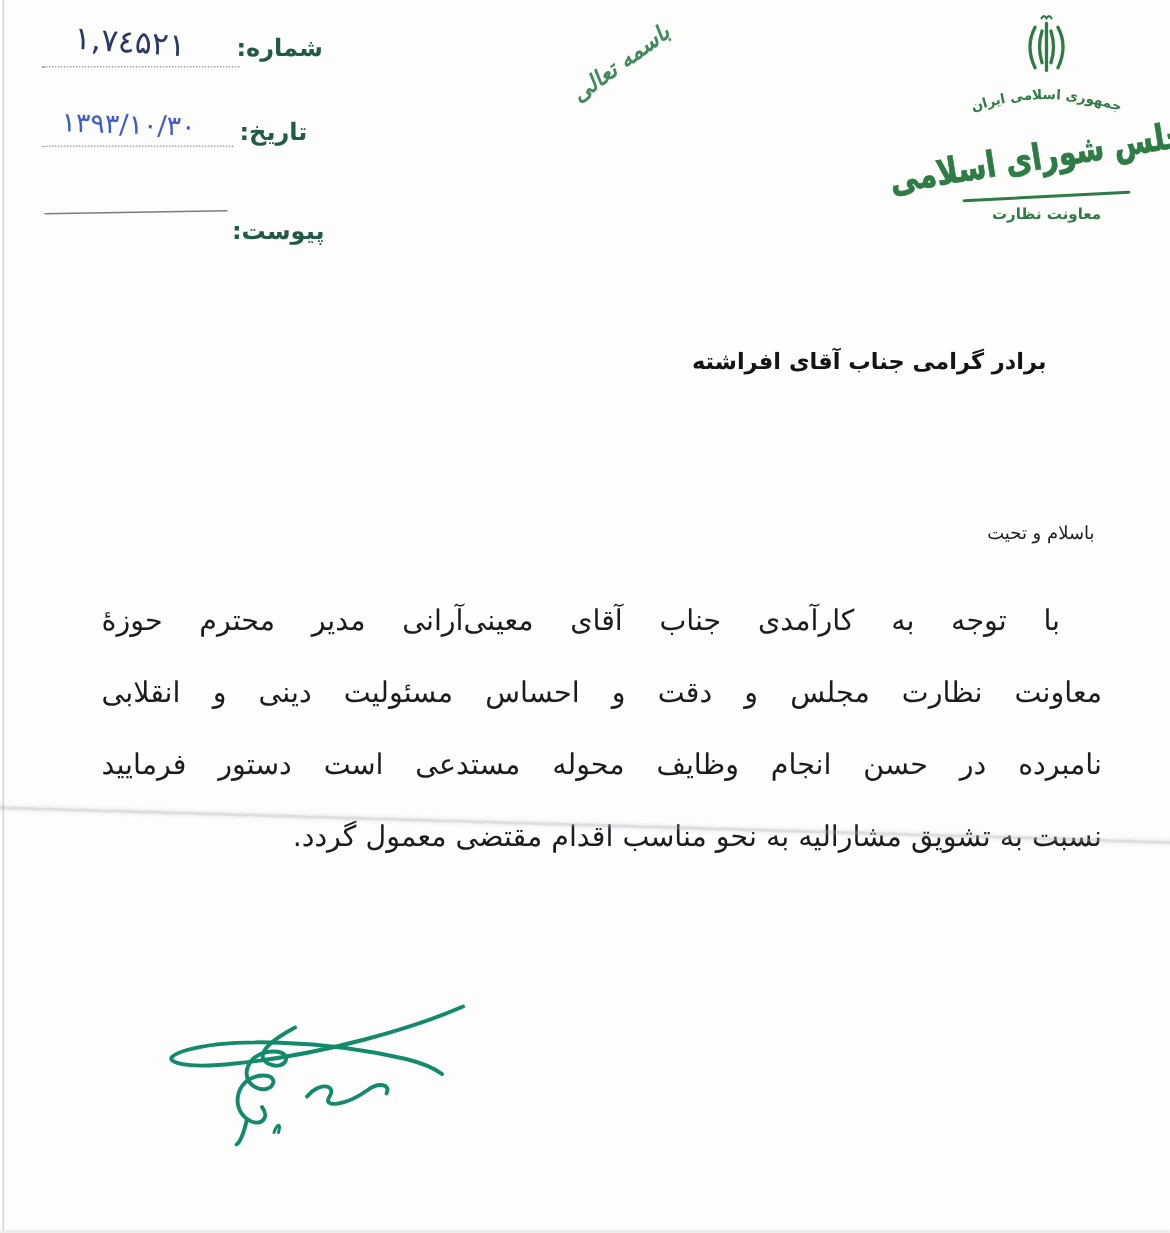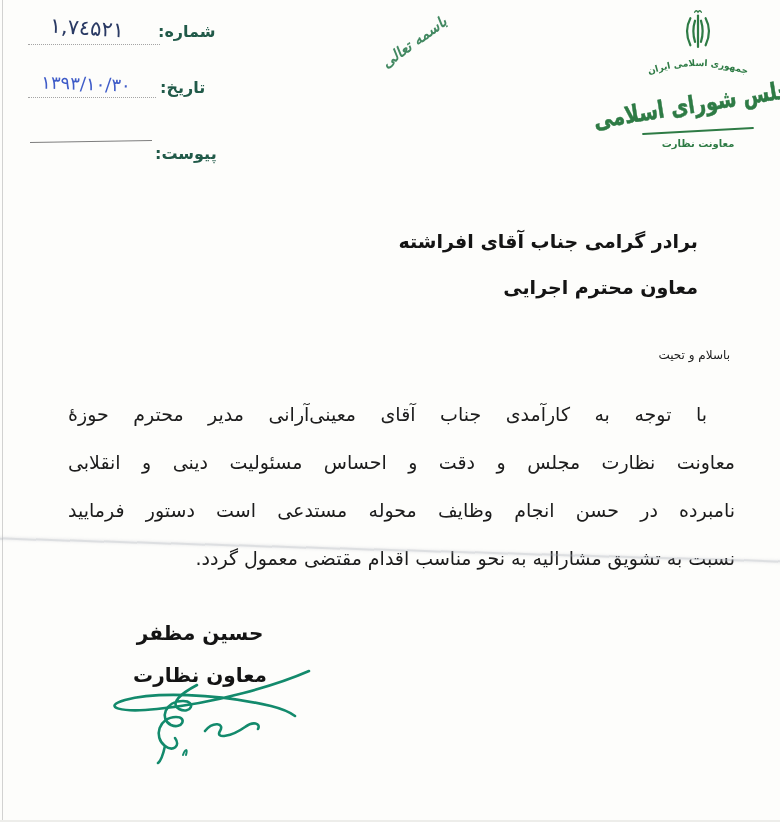--- a/index.html
+++ b/index.html
@@ -73,21 +73,21 @@
     transform-origin:center;
     margin-top:2px;line-height:1.9;
     -webkit-text-stroke:.5px #2e7b45;
   }
   .lh-divider{width:112px;height:2px;background:#2e7b45;transform:rotate(-3deg);margin-top:2px;border-radius:2px;}
   .lh-dept{font-size:10px;font-weight:600;margin-top:6px;color:#2e7b45;}
 
   
   .addressee{
     position:absolute;right:82px;top:218px;
-    text-align:right;font-weight:700;font-size:19px;
+    text-align:right;font-weight:700;font-size:15px;
     line-height:46px;color:#141414;white-space:nowrap;
   }
 
   
   .salutation{
     position:absolute;right:50px;top:348px;
     font-size:12px;color:#202020;white-space:nowrap;
   }
   .body-text{
     position:absolute;right:45px;left:68px;top:390px;
@@ -160,36 +160,31 @@
         <textPath href="#arcP" startOffset="50%" text-anchor="middle">جمهوری اسلامی ایران</textPath>
       </text>
     </svg>
     <div class="assembly-title">مجلس شورای اسلامی</div>
     <div class="lh-divider"></div>
     <div class="lh-dept">معاونت نظارت</div>
   </div>
 
   <div class="addressee">
     <div>برادر گرامی جناب آقای افراشته</div>
-    <div>معاون محترم اجرایی</div>
   </div>
 
   <div class="salutation">باسلام و تحیت</div>
 
   <div class="body-text">
     <div class="body-line first">با توجه به کارآمدی جناب آقای معینی‌آرانی مدیر محترم حوزهٔ</div>
     <div class="body-line">معاونت نظارت مجلس و دقت و احساس مسئولیت دینی و انقلابی</div>
     <div class="body-line">نامبرده در حسن انجام وظایف محوله مستدعی است دستور فرمایید</div>
     <div class="body-line last">نسبت به تشویق مشارالیه به نحو مناسب اقدام مقتضی معمول گردد.</div>
   </div>
 
-  <div class="sig-block">
-    <div>حسین مظفر</div>
-    <div>معاون نظارت</div>
-  </div>
 
   <svg class="sig-scribble" viewBox="0 0 222 108">
     <g fill="none" stroke="#138a6c" stroke-width="2.6" stroke-linecap="round" stroke-linejoin="round">
       <path d="M214,8 C182,22 122,40 62,46 C26,50 6,44 30,37 C58,29 120,30 176,43 C188,46 196,50 200,53"></path>
       <path d="M102,22 C87,30 74,40 84,46 C96,52 102,38 88,38 C70,38 64,56 76,62 C87,67 93,54 81,54 C64,54 58,74 70,83 C78,89 86,83 80,75"></path>
       <path d="M70,83 C68,92 66,98 63,100"></path>
       <path d="M110,68 C118,58 130,60 125,68 C120,76 136,74 150,64 C158,58 166,60 163,66"></path>
       <path d="M88,92 C90,86 93,85 91,92" stroke-width="2"></path>
     </g>
   </svg>

